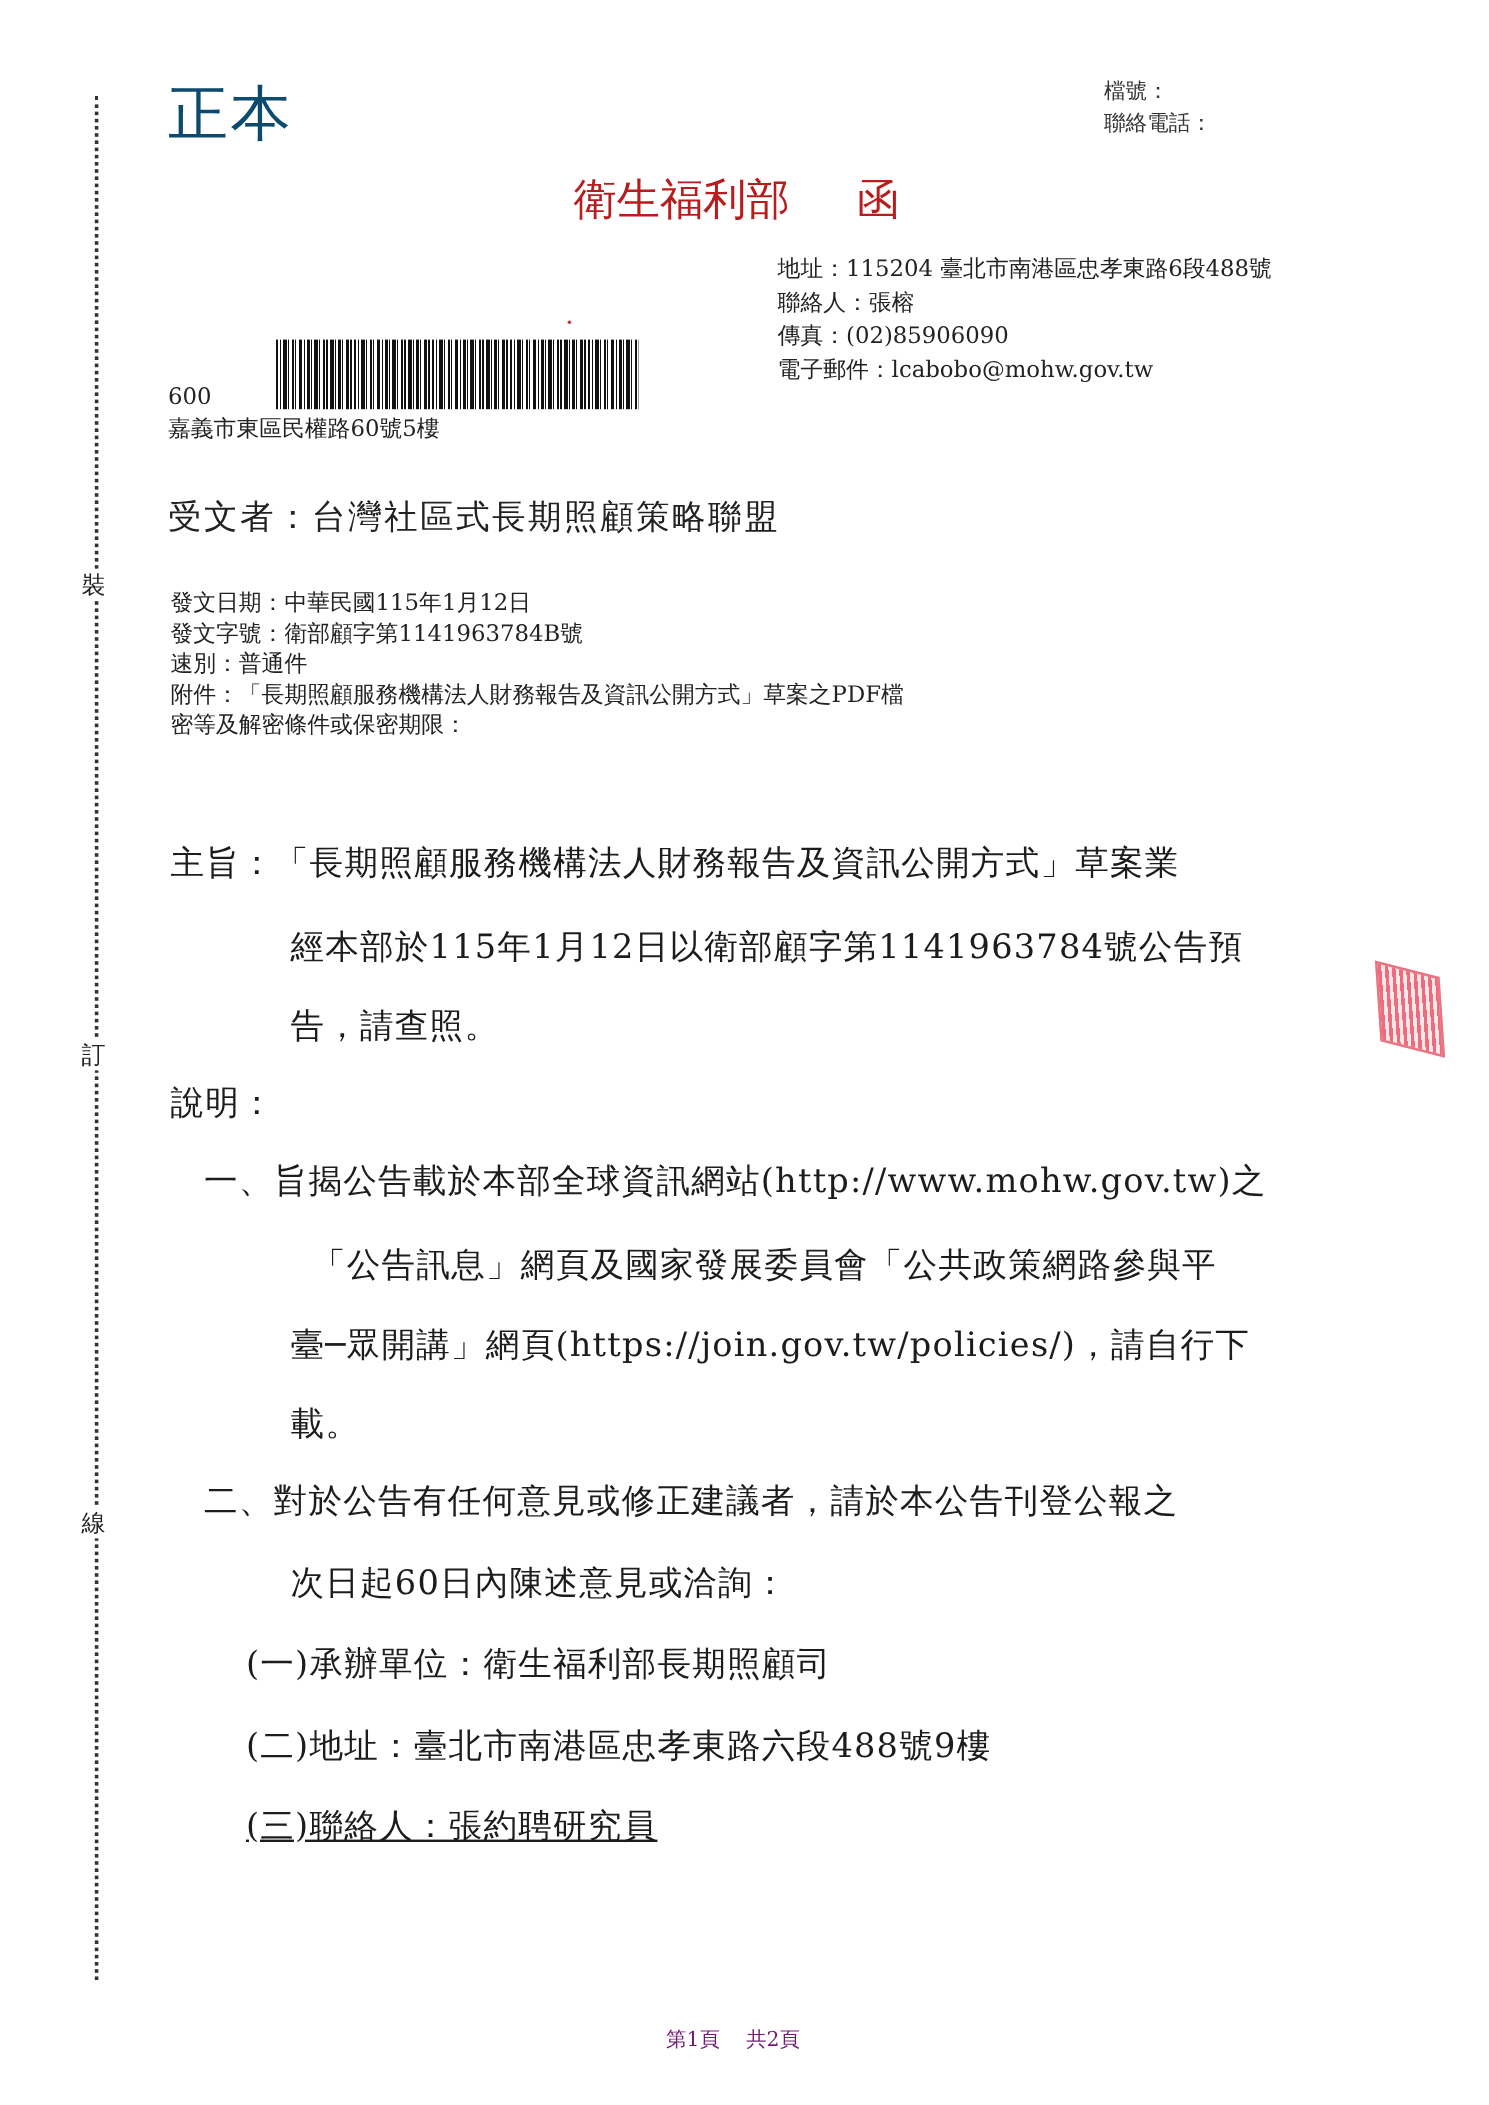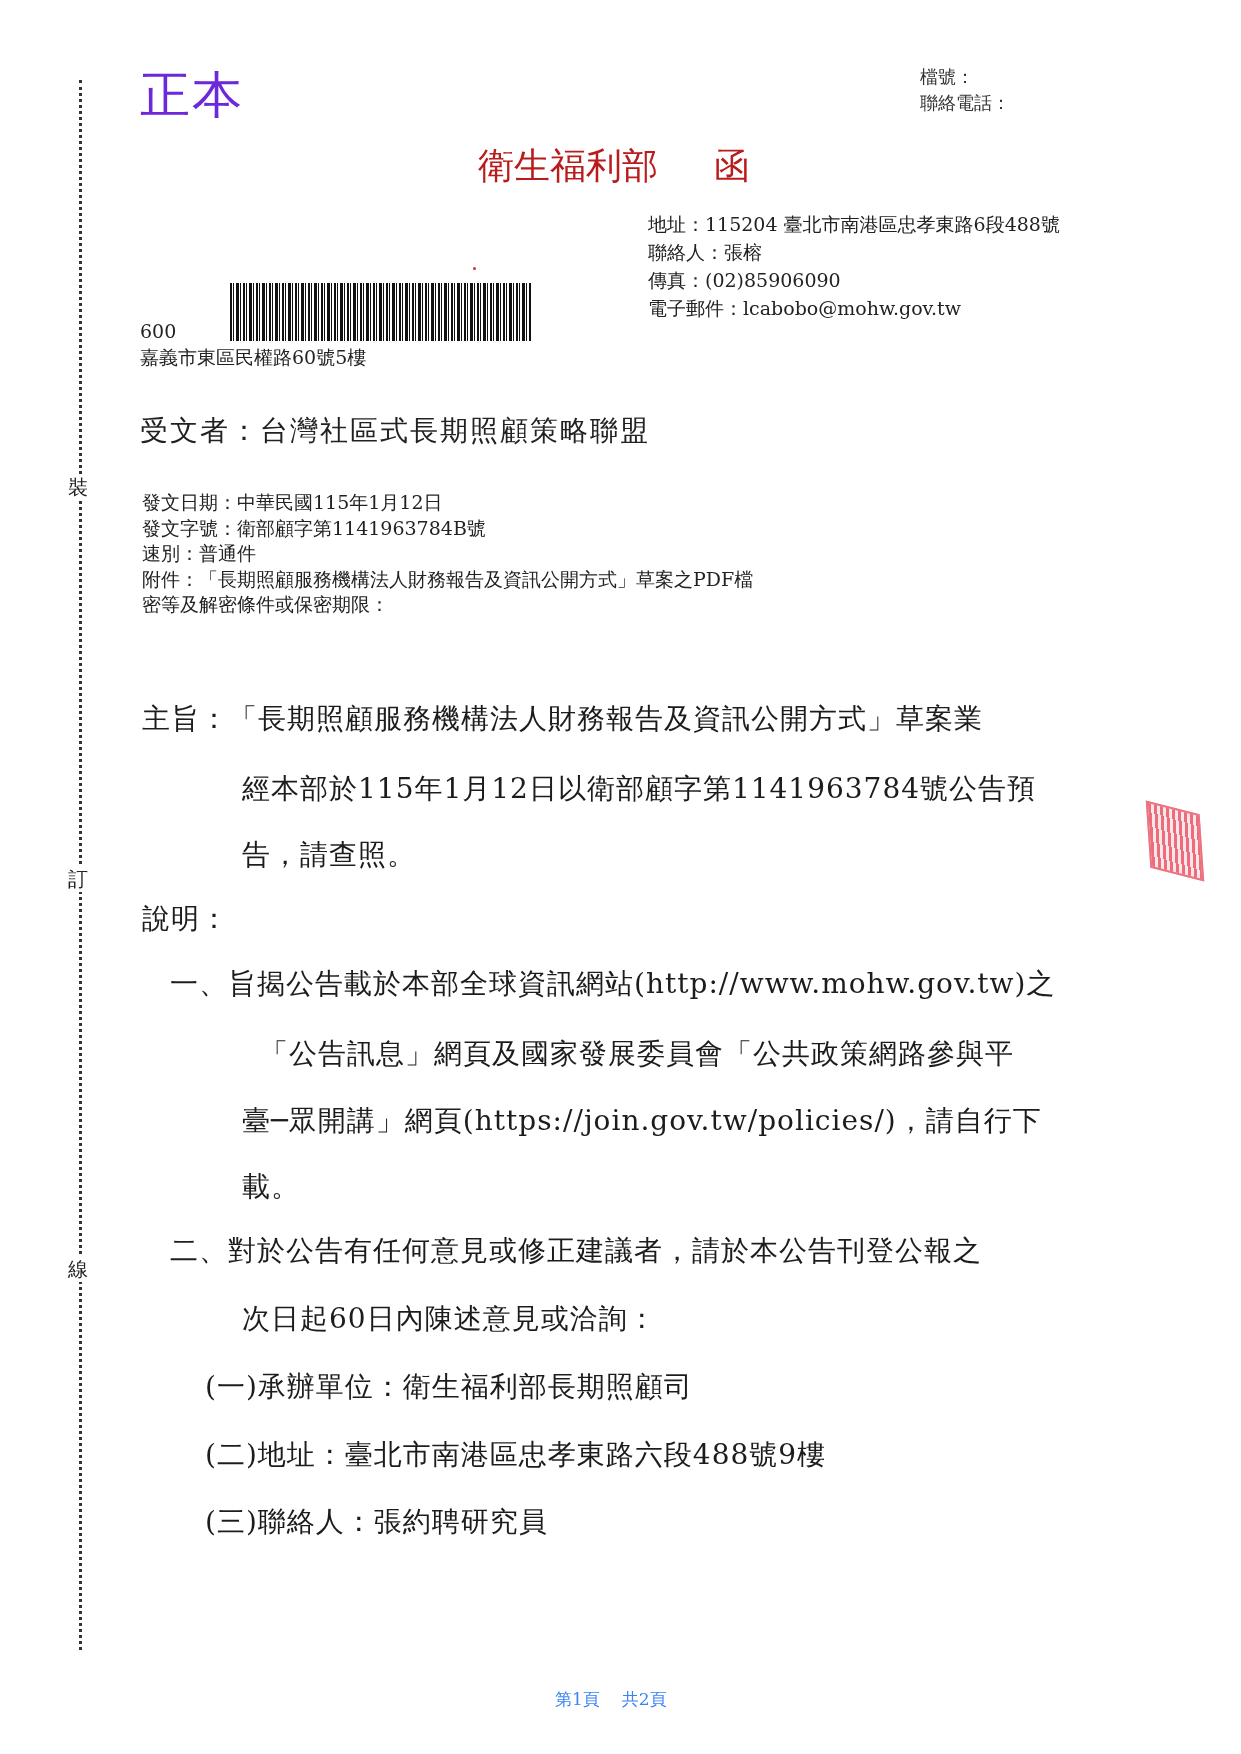--- a/index.html
+++ b/index.html
@@ -10,21 +10,21 @@
   }
   .abs { position: absolute; white-space: nowrap; }
   .binding-line {
     position: absolute; left: 79px; top: 80px; width: 0; height: 1570px;
     border-left: 3px dotted #333;
   }
   .binding-char {
     position: absolute; left: 68px; font-size: 20px; background: #fff;
     padding: 2px 0; line-height: 22px; color: #222;
   }
-  .copy-mark { left: 140px; top: 62px; font-size: 50px; letter-spacing: 2px; color: #6d28d9; }
+  .copy-mark { left: 140px; top: 62px; font-size: 50px; letter-spacing: 2px; color: #0c4a6e; }
   .file-meta { left: 920px; top: 64px; font-size: 18px; line-height: 26px; color: #333; }
   .file-meta .row { display: block; }
   .title { left: 478px; top: 142px; font-size: 36px; color: #b91c1c; }
   .title .gap { display: inline-block; width: 56px; }
   .sender { left: 648px; top: 210px; font-size: 19px; line-height: 28px; color: #222; }
   .sender .row { display: block; }
   .barcode {
     position: absolute; left: 230px; top: 283px; width: 302px; height: 58px;
     background: repeating-linear-gradient(90deg,
       #111 0px, #111 2px, #fff 2px, #fff 3px, #111 3px, #111 4px, #fff 4px, #fff 6px,
@@ -41,22 +41,22 @@
   .subject-l3 { left: 242px; top: 836px; }
   .explain-lbl { left: 142px; top: 900px; }
   .i1-l1 { left: 170px; top: 965px; }
   .i1-l2 { left: 242px; top: 1035px; margin-left: 18px; }
   .i1-l3 { left: 242px; top: 1102px; }
   .i1-l4 { left: 242px; top: 1168px; }
   .i2-l1 { left: 170px; top: 1232px; }
   .i2-l2 { left: 242px; top: 1300px; }
   .sub1 { left: 205px; top: 1368px; }
   .sub2 { left: 205px; top: 1436px; }
-  .sub3 { left: 205px; top: 1503px; }
-  .footer { left: 555px; top: 1688px; font-size: 17px; color: #3b82f6; }
+  .sub3 { left: 205px; top: 1503px; text-decoration: underline; }
+  .footer { left: 555px; top: 1688px; font-size: 17px; color: #701a75; }
   .footer .gap { display: inline-block; width: 22px; }
   .seal {
     position: absolute; left: 1148px; top: 808px; width: 50px; height: 62px;
     transform: skewY(18deg) rotate(-4deg);
     border: 2px solid #e85a6a;
     background:
       repeating-linear-gradient(90deg, rgba(232,70,90,0.85) 0 3px, rgba(255,255,255,0.7) 3px 6px),
       #f3a0aa;
     opacity: 0.85;
   }

